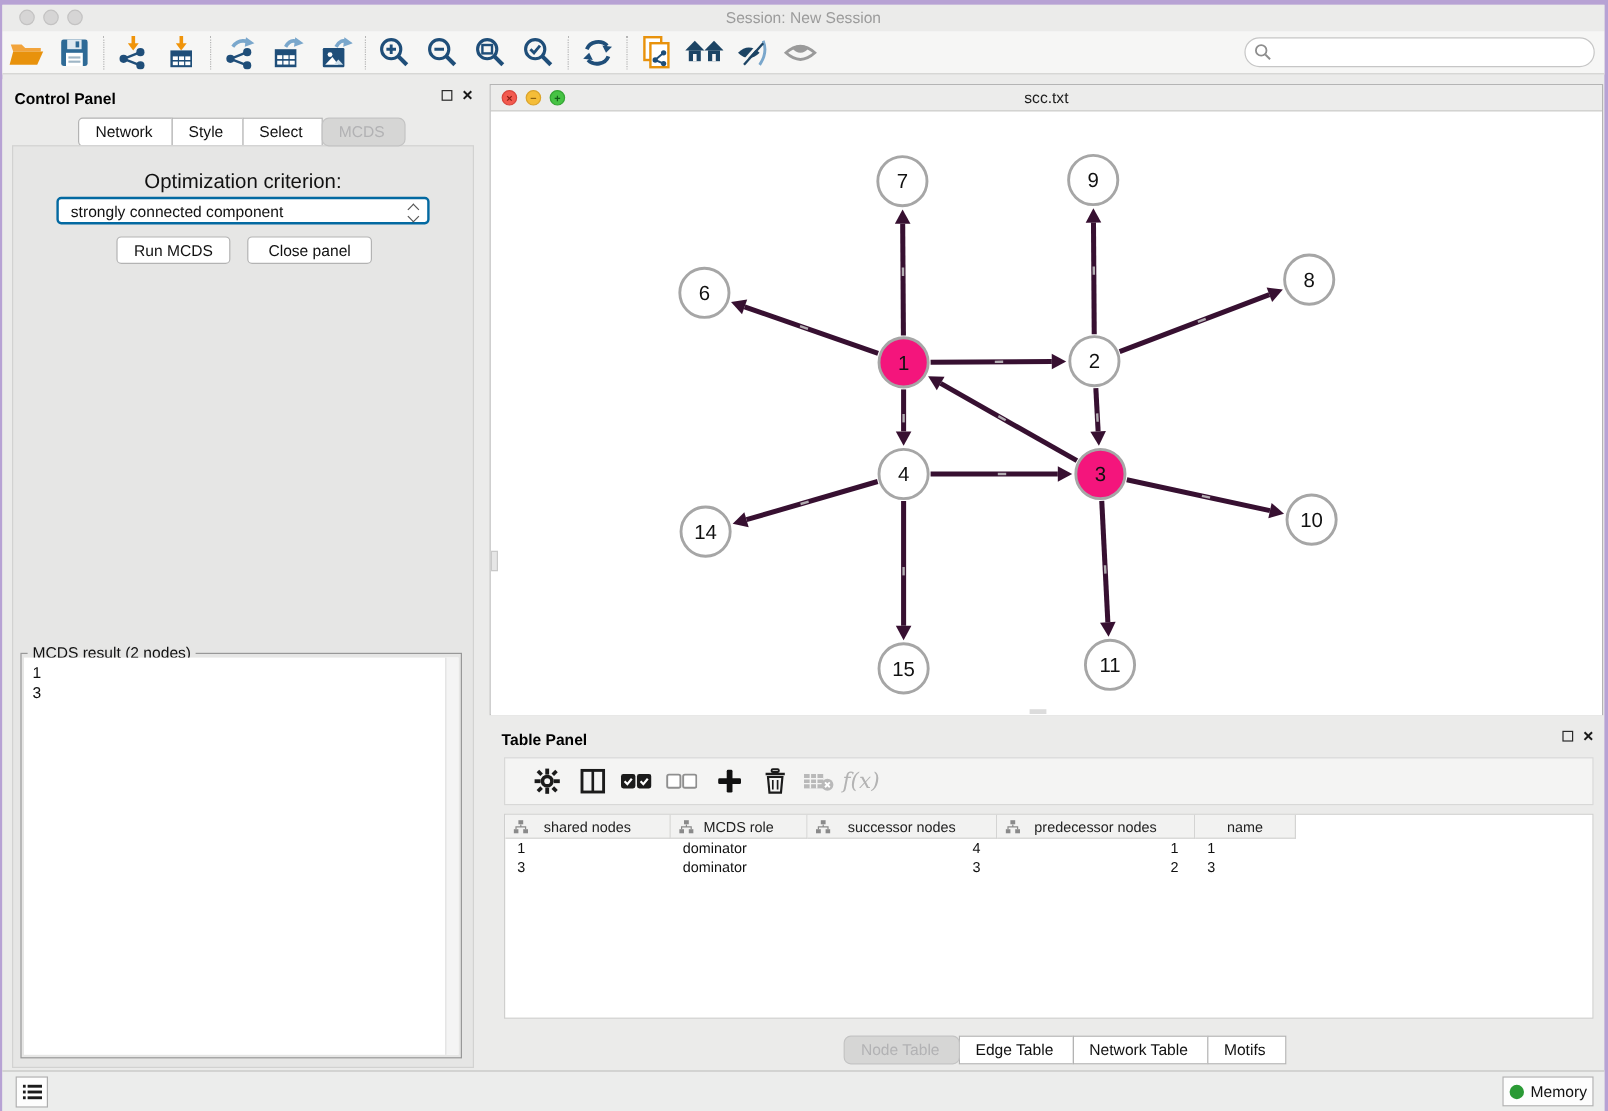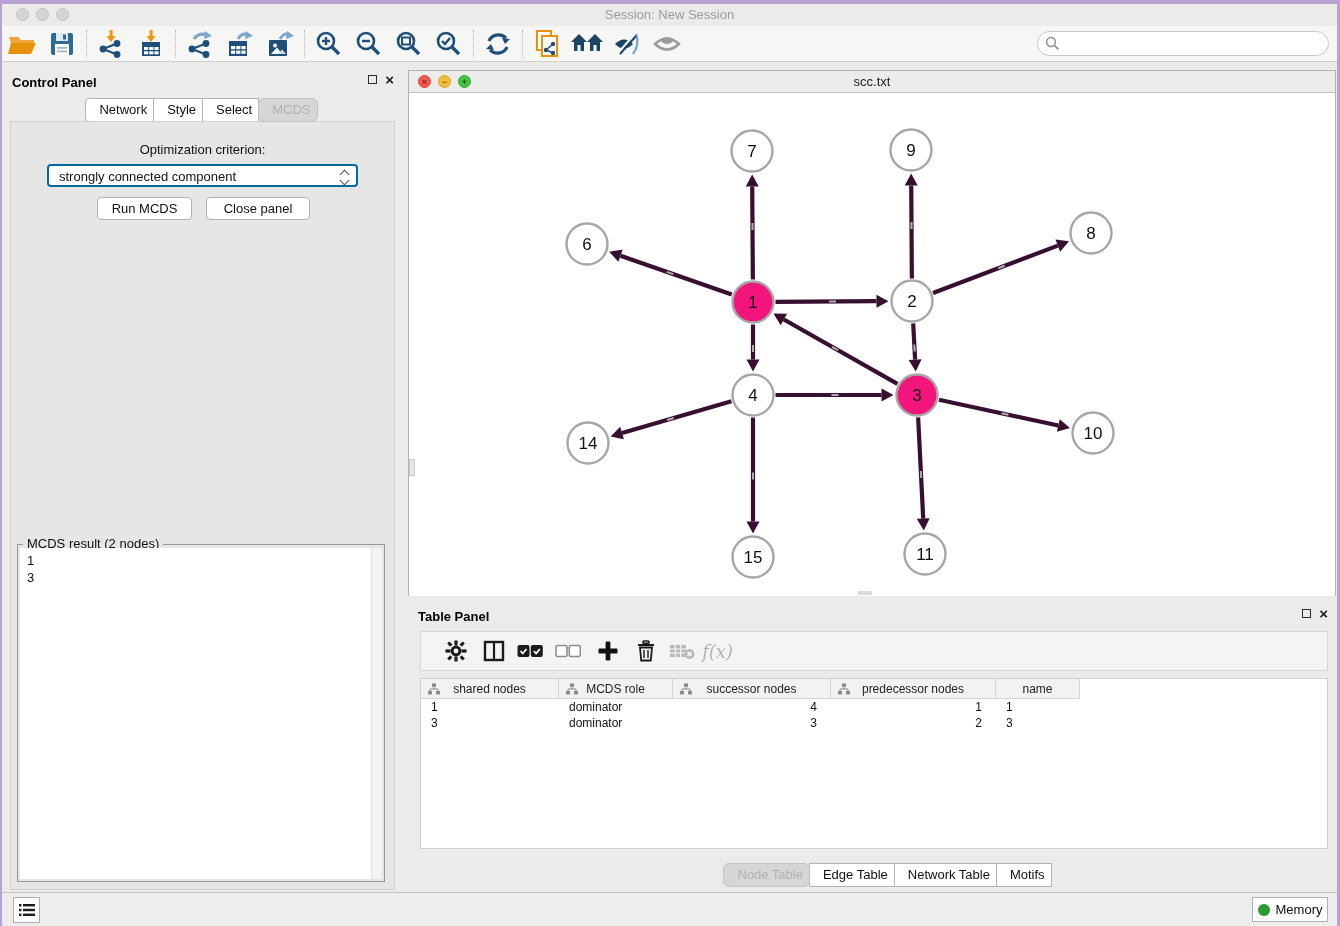--- a/index.html
+++ b/index.html
@@ -22,27 +22,27 @@
   #search-glass { position:absolute; left:8px; top:5px; }
 
   
   #control-panel { position:absolute; left:0; top:62px; width:400px; bottom:34px; background:#ebebea; }
   .panel-title { position:absolute; left:10px; top:9px; font-size:13px; color:#000000;font-weight:bold; }
   .panel-btns { position:absolute; right:8px; top:8px; display:flex; gap:8px; align-items:center; }
   .float-box { width:9px; height:9px; border:1.6px solid #2a2a2a; display:inline-block; }
   .close-x { font-size:15px; font-weight:bold; color:#1a1a1a; line-height:11px; }
 
   .tabbar { display:flex; }
-  .tab { background:#fff; border:1px solid #b3b3b3; padding:3px 6px 4px 13px; font-size:13px; color:#111; margin-left:-1px; position:relative; }
+  .tab { background:#fff; border:1px solid #b3b3b3; padding:3px 16px 4px 13px; font-size:13px; color:#111; margin-left:-1px; position:relative; }
   .tab.first { border-radius:4px 0 0 4px; }
   .tab.sel { background:#d6d6d5; color:#b2b2b4; border:1px solid #c3c3c3; border-radius:6px; z-index:2; }
   #cp-tabs { position:absolute; left:0; top:32px; width:400px; display:flex; justify-content:center; }
 
   #cp-content { position:absolute; left:8px; top:55px; right:7px; bottom:2px; background:#e6e6e5; border:1px solid #d2d2d1; }
-  #opt-label { position:absolute; left:0; right:0; top:20px; text-align:center; font-size:13px; color:#111; }
+  #opt-label { position:absolute; left:0; right:0; top:20px; text-align:center; font-size:17px; color:#111; }
   #criterion { position:absolute; left:36px; top:42px; width:311px; height:23px; background:#fff; border:2px solid #0369a1; border-radius:4px; font-size:13px; color:#111; line-height:21px; padding-left:10px; }
   #criterion .stepper { position:absolute; right:5px; top:1px; width:14px; height:20px; display:flex; flex-direction:column; align-items:center; justify-content:center; color:#555; }
   .chev { width:7px; height:7px; border:solid #555; border-width:0 1.6px 1.6px 0; }
   .chev.up { transform:rotate(-135deg); margin-bottom:1px; }
   .chev.dn { transform:rotate(45deg); margin-top:-2px; }
   .cp-btn { position:absolute; top:75px; height:23px; background:#fff; border:1px solid #b3b3b3; border-radius:4px; font-size:13px; color:#111; text-align:center; line-height:21px; }
   #run-btn { left:86px; width:95px; }
   #closep-btn { left:195px; width:104px; }
 
   #result-group { position:absolute; left:6px; right:9px; top:422px; bottom:7px; border:1px solid #989898; }

